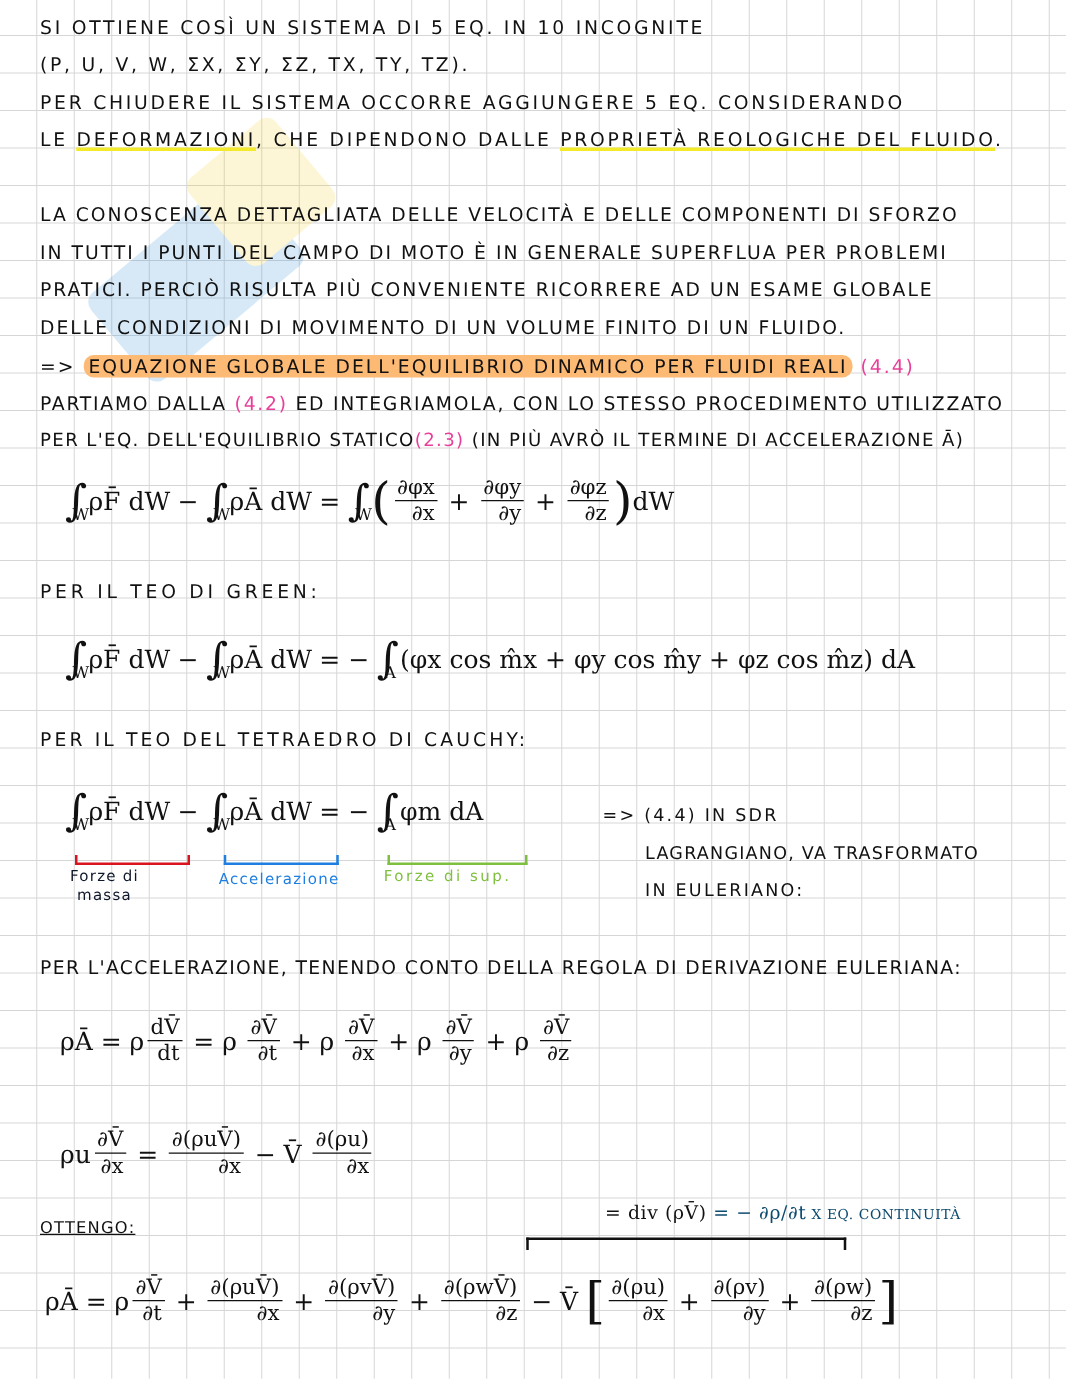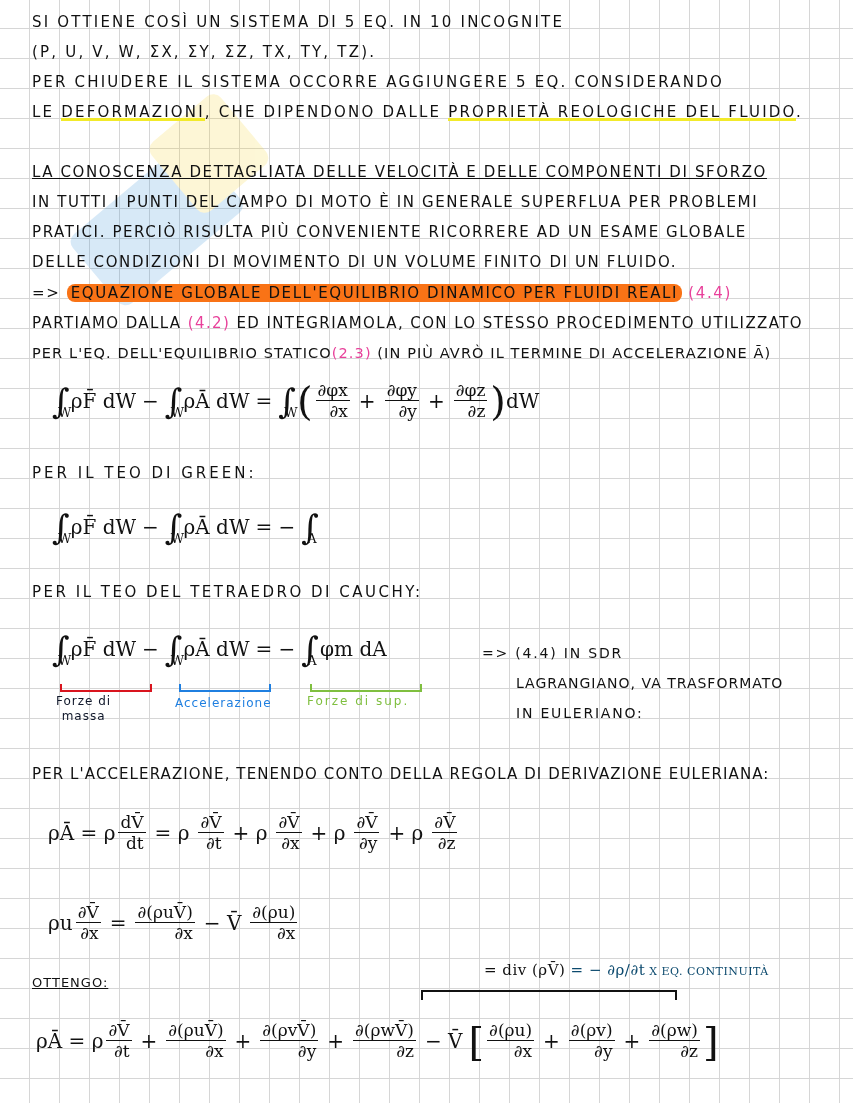--- a/index.html
+++ b/index.html
@@ -13,21 +13,21 @@
     background-position: 29px 28px;
     font-family: "DejaVu Sans", sans-serif;
     color: #111;
   }
   .line {
     position: absolute; left: 32px; white-space: nowrap;
     font-size: 15px; letter-spacing: 2.2px; line-height: 20px;
     text-transform: uppercase;
   }
   .hl-yellow { box-shadow: inset 0 -3px 0 #f2ea2a; }
-  .hl-pink { background: #f97316; border-radius: 8px; padding: 0 4px; }
+  .hl-pink { background: #fdba74; border-radius: 8px; padding: 0 4px; }
   .ref { color: #e8409a; }
   .math {
     position: absolute; white-space: nowrap;
     font-family: "DejaVu Serif", serif; font-size: 20px; color: #111;
     display: flex; align-items: center;
   }
   .frac { display: inline-flex; flex-direction: column; align-items: flex-end; margin: 0 3px; font-size: 17px; line-height: 20px; }
   .frac .num { border-bottom: 1.5px solid #111; padding: 0 2px; }
   .frac .den { padding: 0 2px; }
   .int { font-size: 34px; line-height: 34px; margin-right: 1px; position: relative; }
@@ -54,21 +54,21 @@
     <div class="b2"></div>
   </div>
 
 <div class="line" style="top:12px">Si ottiene così un sistema di 5 Eq. in 10 incognite</div>
 <div class="line" style="top:42px">(ρ, u, v, w, σx, σy, σz, τx, τy, τz).</div>
 <div class="line" style="top:72px">Per chiudere il sistema occorre aggiungere 5 Eq. considerando</div>
 <div class="line" style="top:102px">
   <span>le </span><span class="hl-yellow">deformazioni</span><span>, che dipendono dalle </span><span class="hl-yellow">proprietà reologiche del fluido</span><span>.</span>
 </div>
 
-<div class="line" style="top:162px;letter-spacing:1.6px;text-decoration:underline;">La conoscenza dettagliata delle velocità e delle componenti di sforzo</div>
+<div class="line" style="top:162px;letter-spacing:1.6px;">La conoscenza dettagliata delle velocità e delle componenti di sforzo</div>
 <div class="line" style="top:192px;letter-spacing:1.6px;">in tutti i punti del campo di moto è in generale superflua per problemi</div>
 <div class="line" style="top:222px;letter-spacing:1.6px;">pratici. Perciò risulta più conveniente ricorrere ad un esame globale</div>
 <div class="line" style="top:252px;letter-spacing:1.6px;">delle condizioni di movimento di un volume finito di un fluido.</div>
 
 <div class="line" style="top:283px;letter-spacing:1.6px;">
   <span>=&gt;</span>
   <span class="hl-pink">Equazione globale dell'equilibrio dinamico per fluidi reali</span>
   <span class="ref">(4.4)</span>
 </div>
 <div class="line" style="top:313px;letter-spacing:1.4px;">
@@ -108,20 +108,21 @@
 <div class="line" style="top:463px;letter-spacing:3px;">Per il teo di Green:</div>
 
 <div class="math" style="left:52px;top:510px;">
   <span class="int">∫<sub>W</sub></span>
   <span>ρF̄ dW</span>
   <span class="op">−</span>
   <span class="int">∫<sub>W</sub></span>
   <span>ρĀ dW</span>
   <span class="op">= −</span>
   <span class="int">∫<sub>A</sub></span>
+  <span>(φx cos m̂x + φy cos m̂y + φz cos m̂z) dA</span>
 </div>
 
 <div class="line" style="top:582px;letter-spacing:2.5px;">Per il teo del tetraedro di Cauchy:</div>
 
 <div class="math" style="left:52px;top:632px;">
   <span class="int">∫<sub>W</sub></span>
   <span>ρF̄ dW</span>
   <span class="op">−</span>
   <span class="int">∫<sub>W</sub></span>
   <span>ρĀ dW</span>

